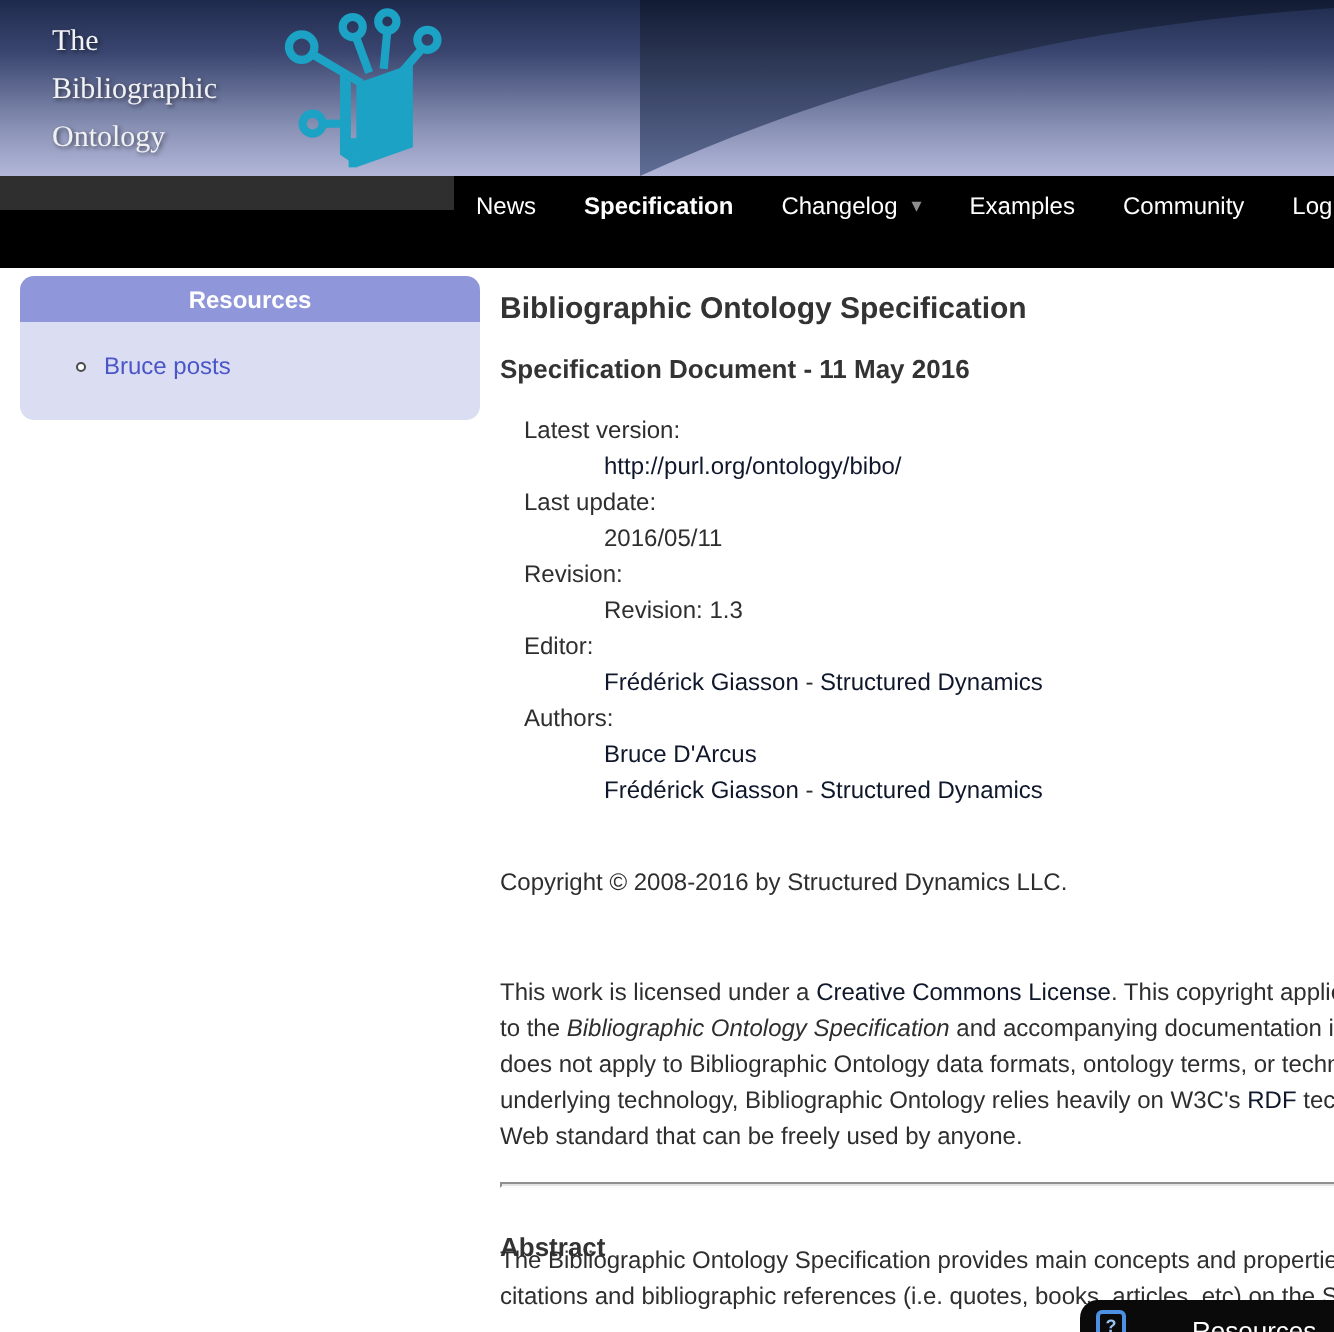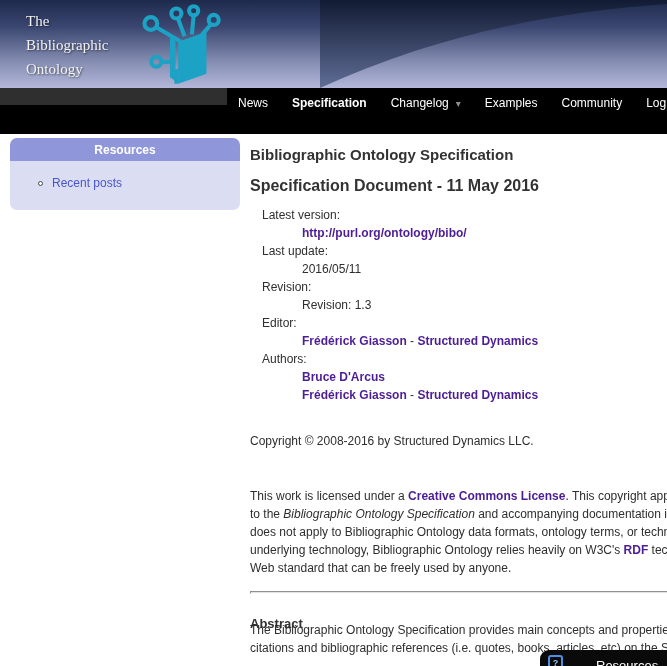--- a/index.html
+++ b/index.html
@@ -38,24 +38,24 @@
     text-align: center; padding: 5px 0 4px 0; border-radius: 7px 7px 0 0;
   }
   .sidebar-body { background: #dbdef2; border-radius: 0 0 7px 7px; padding: 15px 0 20px 0; }
   .sidebar-item { margin-left: 28px; display: flex; align-items: center; gap: 9px; cursor: pointer; }
   .bullet { width: 5px; height: 5px; border: 1px solid #4a4a4a; border-radius: 50%; background: #fdfdfd; flex: 0 0 auto; }
   .sidebar-link { color: #4a55c8; font-size: 12px; }
 
   
   .main { position: absolute; left: 250px; top: 138px; width: 480px; font-size: 12px; color: #2e2e2e; }
   .title { position: absolute; left: 0; top: 8px; font-size: 15px; font-weight: bold; color: #333; white-space: nowrap; }
-  .subtitle { position: absolute; left: 0; top: 39px; font-size: 16px; font-weight: bold; color: #333; white-space: nowrap; text-align: right; }
+  .subtitle { position: absolute; left: 0; top: 39px; font-size: 13px; font-weight: bold; color: #333; white-space: nowrap; text-align: right; }
   .meta { position: absolute; left: 12px; top: 68px; line-height: 18px; }
   .meta .value { padding-left: 40px; white-space: nowrap; }
-  .link { color: #4c1d95; font-weight: bold; cursor: pointer; }
+  .link { color: #0f172a; font-weight: normal; cursor: pointer; }
   .copyright { position: absolute; left: 0; top: 296px; white-space: nowrap; }
   .license { position: absolute; left: 0; top: 349px; line-height: 18px; }
   .line { white-space: nowrap; }
   .italic { font-style: italic; }
   .rule {
     position: absolute; left: 0; top: 453px; width: 480px; height: 3px;
     background: #e3e3e3; border-top: 1px solid #8f8f8f; border-left: 1px solid #8f8f8f; border-bottom: 1px solid #fcfcfc;
   }
   .abstract-title { position: absolute; left: 0; top: 478px; font-size: 13px; font-weight: bold; color: #333; }
   .abstract { position: absolute; left: 0; top: 483px; line-height: 18px; }
@@ -135,21 +135,21 @@
         <span>Login</span>
       </div>
     </div>
   </div>
 
   <div class="sidebar">
     <div class="sidebar-header">Resources</div>
     <div class="sidebar-body">
       <div class="sidebar-item">
         <span class="bullet"></span>
-        <span class="sidebar-link">Recent posts</span>
+        <span class="sidebar-link">Bruce posts</span>
       </div>
     </div>
   </div>
 
   <div class="main">
     <div class="title">Bibliographic Ontology Specification</div>
     <div class="subtitle">Specification Document - 11 May 2016</div>
 
     <div class="meta">
       <div>Latest version:</div>

